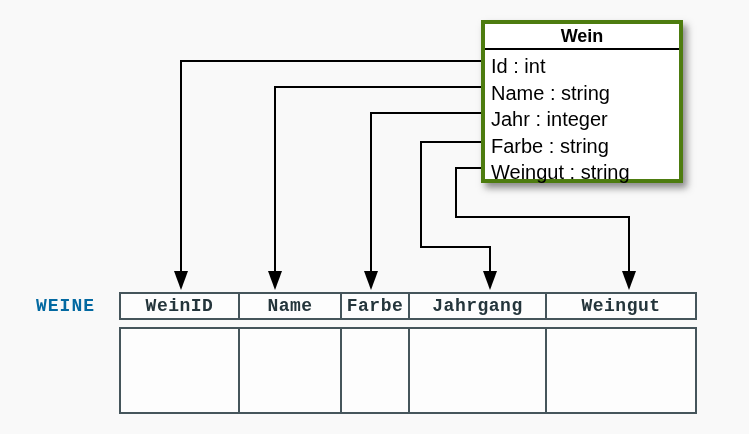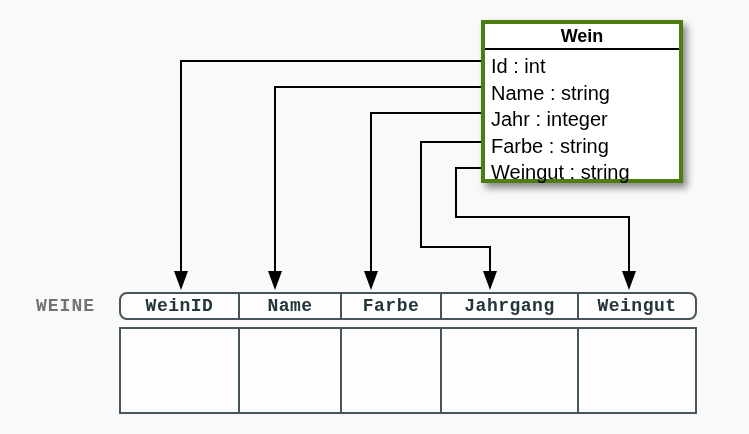--- a/index.html
+++ b/index.html
@@ -32,42 +32,42 @@
   }
   .classbox-attrs{padding:3px 0 0 6px;}
   .classbox-attr{
     height:26.5px;line-height:26.5px;
     font-size:20px;color:#000000;white-space:nowrap;
   }
   
   .table-label{
     position:absolute;left:36px;top:292px;height:28px;line-height:28px;
     font-family:"Liberation Mono",monospace;font-weight:bold;
-    font-size:18px;letter-spacing:1px;color:#737373;
+    font-size:18px;letter-spacing:1px;color:#0369a1;
   }
   .dbrow{
     position:absolute;left:119px;width:578px;
     box-sizing:border-box;
     display:flex;
     border:2px solid #45555b;
     background:#fdfdfd;
   }
-  .dbrow.head{top:292px;height:28px;border-radius:8px;}
+  .dbrow.head{top:292px;height:28px;}
   .dbrow.body{top:327px;height:87px;}
   .dbcell{
     box-sizing:border-box;
     border-right:2px solid #45555b;
     text-align:center;
     font-family:"Liberation Mono",monospace;font-weight:bold;
     font-size:18px;letter-spacing:0.5px;color:#24353b;
     line-height:24px;
     overflow:hidden;
   }
   .dbcell:last-child{border-right:none;flex:1;}
-  .c0{width:119px;} .c1{width:102px;} .c2{width:100px;} .c3{width:137px;}
+  .c0{width:119px;} .c1{width:102px;} .c2{width:68px;} .c3{width:137px;}
 </style>
 </head>
 <body>
 
 <div class="stage">
 
   <svg class="connectors" viewBox="0 0 749 434" xmlns="http://www.w3.org/2000/svg">
     <g stroke="#000000" stroke-width="2" fill="none">
       <path d="M483 61 H181 V272"></path>
       <path d="M483 87 H275 V272"></path>

